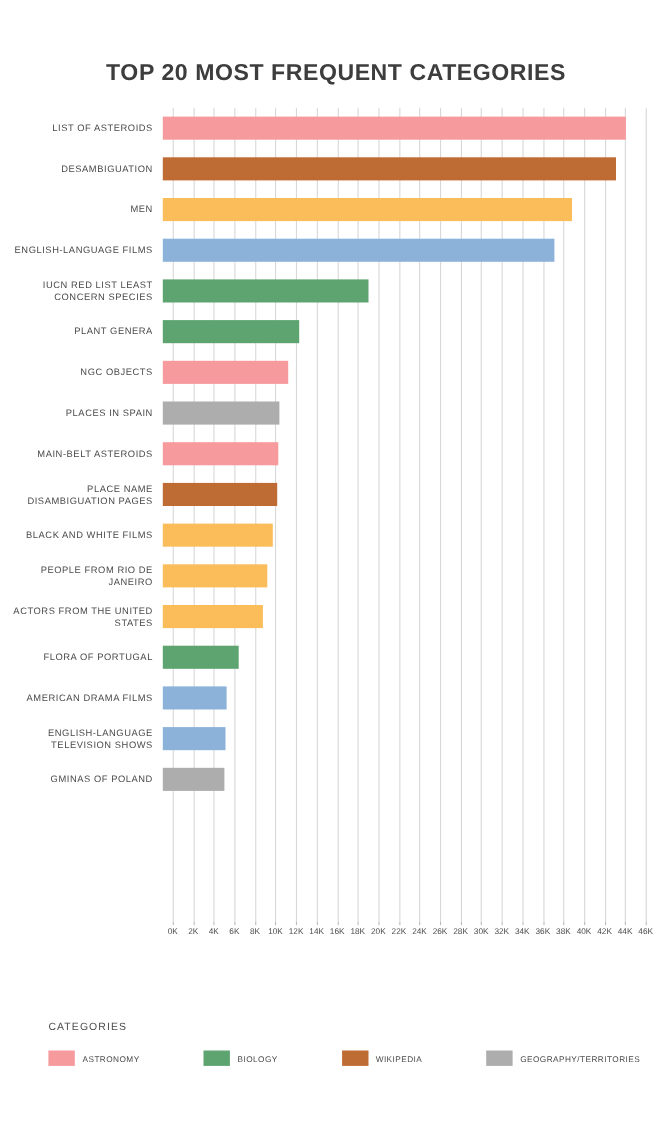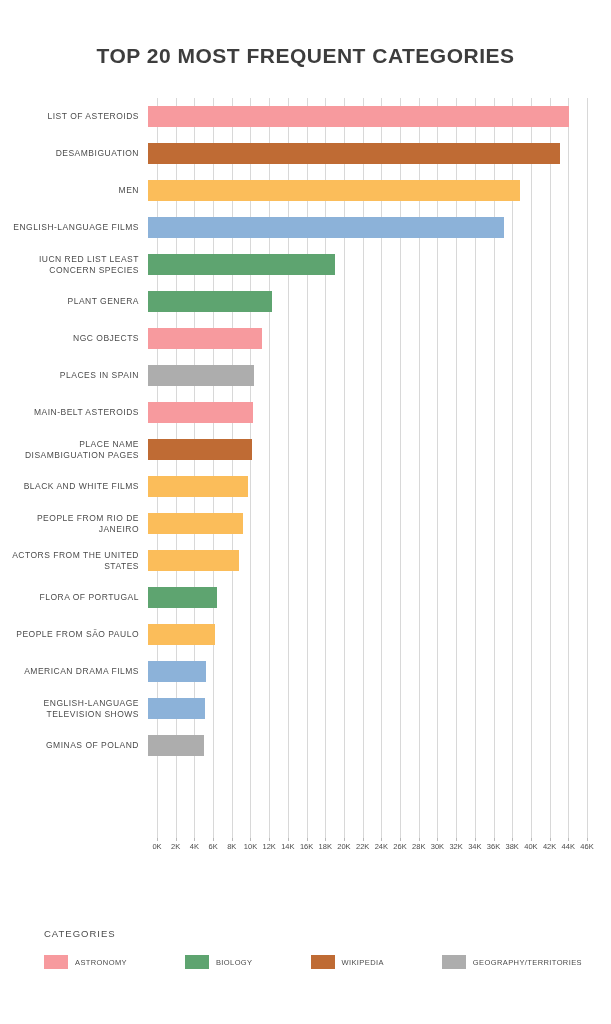--- a/index.html
+++ b/index.html
@@ -15,21 +15,21 @@
     position: relative;
     overflow: hidden;
   }
   #chart-title {
     text-align: center;
     font-size: 21px;
     font-weight: bold;
     letter-spacing: 0.5px;
     color: #3d3d3d;
     margin: 0;
-    padding-top: 44px;
+    padding-top: 55px;
     text-transform: uppercase;
   }
   #plot-area {
     position: absolute;
     left: 0;
     top: 98px;
     width: 611px;
     height: 780px;
     padding-left: 20px;
   }
@@ -261,26 +261,20 @@
       <div class="row">
         <div class="row-label">Actors from the United States</div>
         <div class="bar-zone">
           <div class="bar" style="width: 90.6739px; background: rgb(251, 189, 90);"></div>
         </div>
       </div>
       <div class="row">
         <div class="row-label">Flora of Portugal</div>
         <div class="bar-zone">
           <div class="bar" style="width: 69.1739px; background: rgb(94, 164, 112);"></div>
-        </div>
-      </div>
-      <div class="row">
-        <div class="row-label">People from São Paulo</div>
-        <div class="bar-zone">
-          <div class="bar" style="width: 67.3043px; background: rgb(251, 189, 90);"></div>
         </div>
       </div>
       <div class="row">
         <div class="row-label">American drama films</div>
         <div class="bar-zone">
           <div class="bar" style="width: 57.9565px; background: rgb(140, 178, 217);"></div>
         </div>
       </div>
       <div class="row">
         <div class="row-label">English-language television shows</div>

